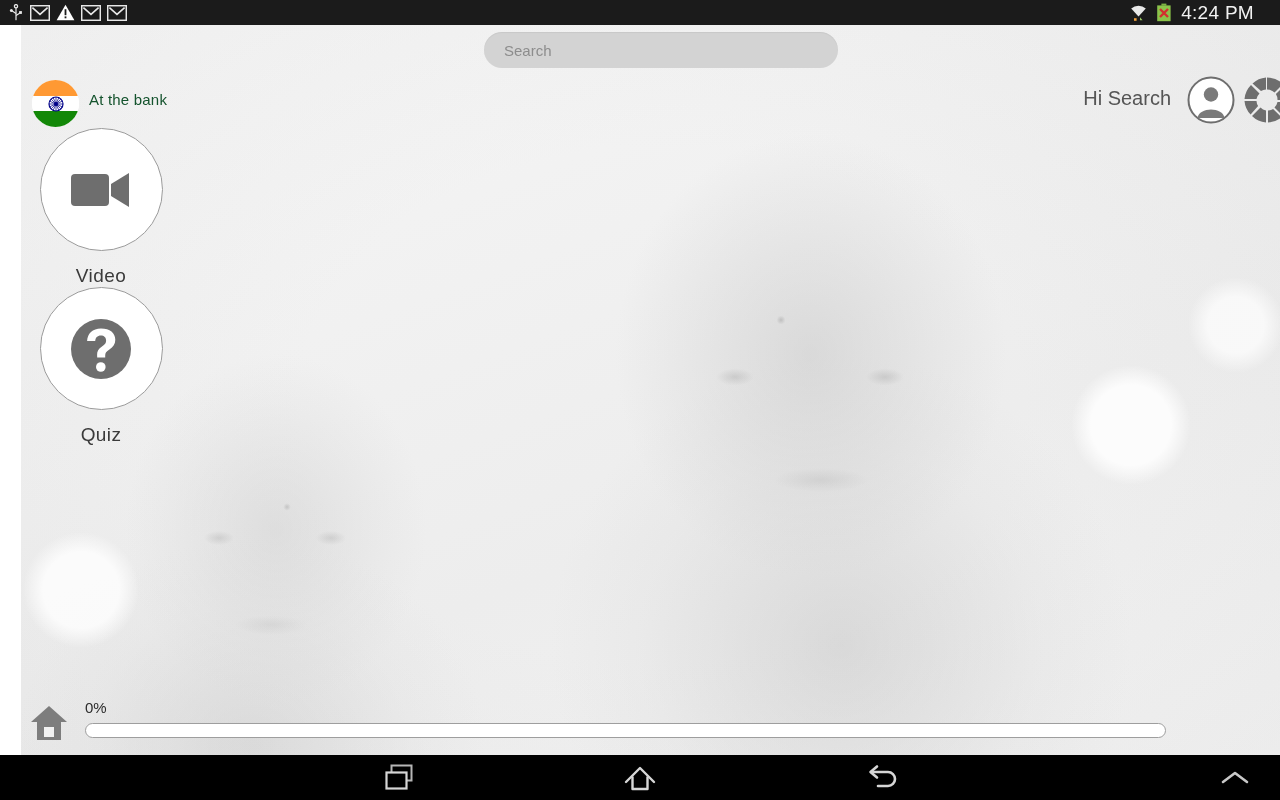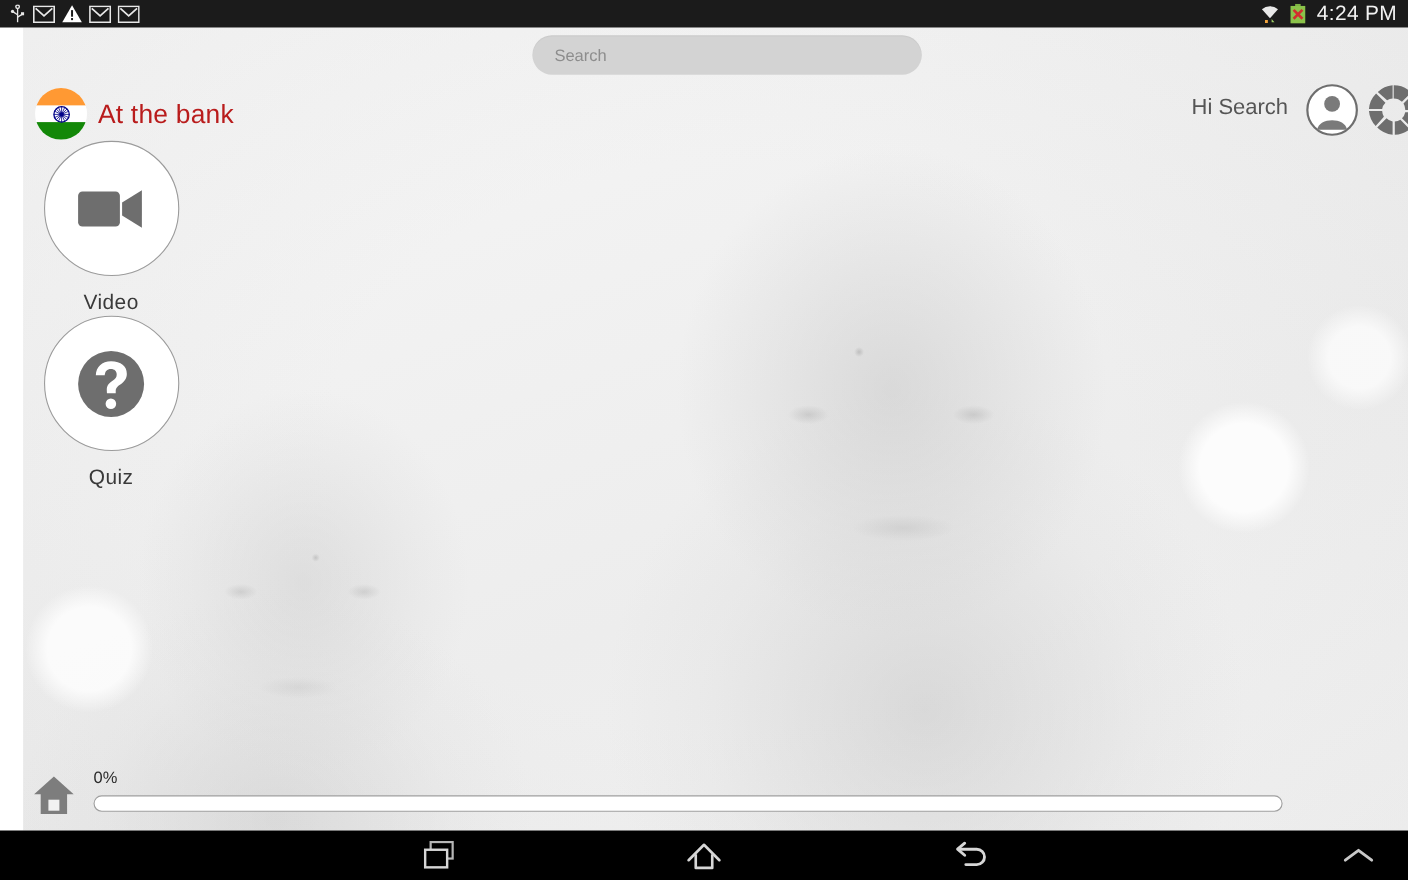--- a/index.html
+++ b/index.html
@@ -34,21 +34,21 @@
     display: flex;
     align-items: center;
     gap: 6px;
     padding-left: 8px;
   }
   .status-right {
     margin-left: auto;
     display: flex;
     align-items: center;
     gap: 7px;
-    padding-right: 10px;
+    padding-right: 26px;
   }
   .sb-icon { display: block; }
   .status-time {
     color: #f2f2f2;
     font-size: 19px;
     font-family: "Liberation Sans", sans-serif;
     letter-spacing: 0.3px;
     line-height: 1;
     margin-left: 2px;
   }
@@ -144,22 +144,22 @@
   .flag-chakra {
     position: absolute;
     left: 50%; top: 50%;
     transform: translate(-50%, -50%);
     width: 16px; height: 16px;
   }
 
   .page-title {
     position: absolute;
     top: 66px; left: 68px;
-    font-size: 24px;
-    color: #b91c1c;
+    font-size: 15px;
+    color: #14532d;
     font-family: "Liberation Sans", sans-serif;
     font-weight: 400;
     letter-spacing: 0.2px;
     z-index: 12;
   }
 
   .greeting {
     position: absolute;
     top: 62px; right: 130px;
     font-size: 20px;

